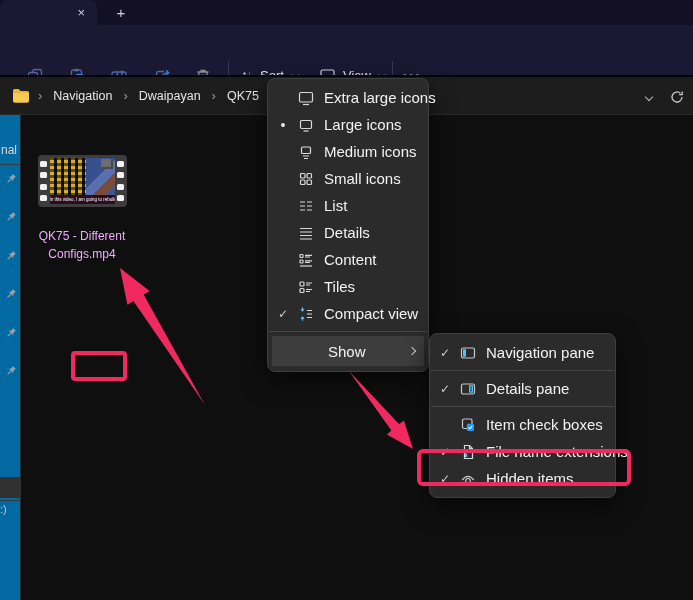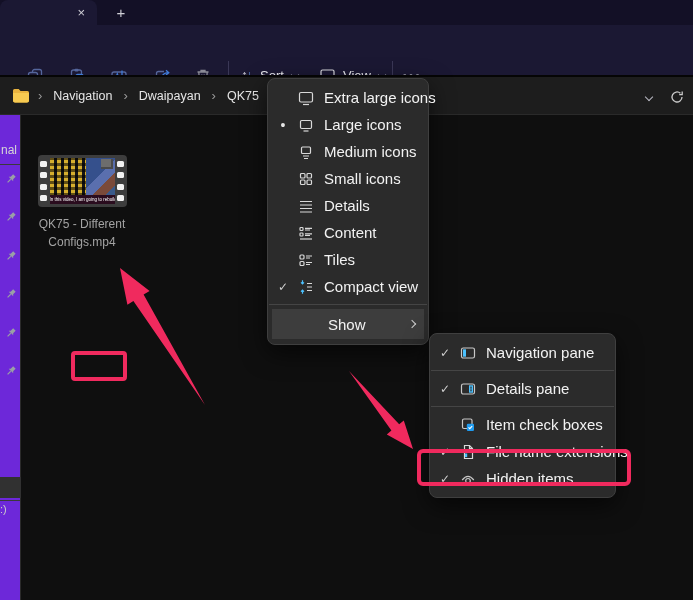--- a/index.html
+++ b/index.html
@@ -25,39 +25,39 @@
 
   
   .addressbar{position:absolute;left:0;top:75px;width:693px;height:40px;background:#1d1d1d;border-top:2px solid #050505;border-bottom:1px solid #2a2a2a;display:flex;align-items:center;}
   .crumbs{display:flex;align-items:center;gap:2px;padding-left:12px;color:#e6e6e6;font-size:12.5px;}
   .crumb{padding:4px 7px;border-radius:4px;}
   .crumb-sep{color:#9a9a9a;font-size:13px;padding:0 2px;}
   .addr-right{position:absolute;right:8px;top:0;height:40px;display:flex;align-items:center;gap:16px;}
 
   
   .content{position:absolute;left:0;top:115px;width:693px;height:485px;background:#0f0f0f;}
-  .sidebar{position:absolute;left:0;top:0;width:21px;height:485px;background:#6d28d9;border-right:1px solid #2b2b2b;}
+  .sidebar{position:absolute;left:0;top:0;width:21px;height:485px;background:#0369a1;border-right:1px solid #2b2b2b;}
   .side-label{position:absolute;left:1px;top:28px;color:#d6d6d6;font-size:12px;}
   .side-sep{position:absolute;left:0;width:20px;height:1px;background:#3a3a3a;}
   .side-pin{position:absolute;left:4px;width:14px;height:14px;}
   .side-selected{position:absolute;left:0;top:362px;width:21px;height:21px;background:#313131;}
   .side-bottom{position:absolute;left:0;top:388px;color:#c9c9c9;font-size:11px;}
 
   
   .file-item{position:absolute;left:26px;top:40px;width:112px;}
   .film{position:relative;margin:0 auto;width:89px;height:52px;background:#3d3d3d;border-radius:4px;overflow:hidden;}
   .film-holes{position:absolute;top:0;width:12px;height:52px;display:flex;flex-direction:column;justify-content:space-evenly;align-items:center;}
   .film-holes span{display:block;width:7px;height:6px;background:#f2f2f2;border-radius:1.5px;}
   .film-inner{position:absolute;left:12px;top:3px;width:65px;height:46px;background:#16243c;overflow:hidden;}
   .kb{position:absolute;left:0;top:0;width:36px;height:38px;background:repeating-linear-gradient(90deg,#d6af2e 0 4px,#141414 4px 7px),#1a1a1a;background-blend-mode:normal;}
   .kb::after{content:"";position:absolute;inset:0;background:repeating-linear-gradient(0deg,rgba(0,0,0,.55) 0 3px,rgba(0,0,0,0) 3px 6px);}
   .desk{position:absolute;left:36px;top:0;width:29px;height:38px;background:linear-gradient(135deg,#35508c 0 45%,#5a6fae 45% 65%,#7a4a3a 65% 85%,#3a5a8a 85%);}
   .desk-box{position:absolute;right:2px;top:1px;width:12px;height:10px;background:#6d6d6d;box-shadow:inset -2px -2px 0 #4a4a4a;}
   .film-caption{position:absolute;left:0;bottom:0;width:65px;height:9px;background:#2a0c1e;color:#fff;font-size:4.5px;line-height:9px;white-space:nowrap;overflow:hidden;text-align:center;}
-  .file-name{margin-top:8px;text-align:center;color:#a3a3a3;font-size:12px;line-height:18px;}
+  .file-name{margin-top:20px;text-align:center;color:#f0abfc;font-size:12px;line-height:18px;}
 
   
   .menu{position:absolute;background:#2b2b2b;border:1px solid #3f3f3f;border-radius:8px;box-shadow:0 8px 24px rgba(0,0,0,.6);padding:5px 0;z-index:20;}
   .mrow{display:flex;align-items:center;height:27px;padding:0 8px 0 0;}
   .mcheck{width:30px;text-align:center;color:#cfcfcf;font-size:12px;flex:0 0 30px;}
   .mradio{color:#e6e6e6;font-size:14px;}
   .micon{width:26px;flex:0 0 26px;display:flex;align-items:center;justify-content:flex-start;}
   .mlabel{color:#f2f2f2;font-size:15px;white-space:nowrap;}
   .msep{height:1px;background:#454545;margin:4px 1px;}
   .mrow-show{height:30px;margin:0 4px;background:#3d3d3d;border-radius:0;padding-right:8px;}
@@ -310,20 +310,29 @@
             <rect x="2.5" y="9" width="4.5" height="4.5" rx="1"></rect>
             <rect x="9" y="9" width="4.5" height="4.5" rx="1"></rect>
           </svg>
       </span>
       <span class="mlabel">Small icons</span>
     </div>
     <div class="mrow">
       <span class="mcheck"></span>
       <span class="micon">
         <svg width="16" height="16" viewBox="0 0 16 16" fill="none" stroke="#d9d9d9" stroke-width="1.2">
+            <path d="M2 4h5M9 4h5M2 8h5M9 8h5M2 12h5M9 12h5"></path>
+          </svg>
+      </span>
+      <span class="mlabel">List</span>
+    </div>
+    <div class="mrow">
+      <span class="mcheck"></span>
+      <span class="micon">
+        <svg width="16" height="16" viewBox="0 0 16 16" fill="none" stroke="#d9d9d9" stroke-width="1.2">
             <path d="M2 3.5h12M2 7h12M2 10.5h12M2 14h12"></path>
           </svg>
       </span>
       <span class="mlabel">Details</span>
     </div>
     <div class="mrow">
       <span class="mcheck"></span>
       <span class="micon">
         <svg width="16" height="16" viewBox="0 0 16 16" fill="none" stroke="#d9d9d9" stroke-width="1.2">
             <rect x="2" y="2.5" width="3" height="3" rx=".8"></rect>

